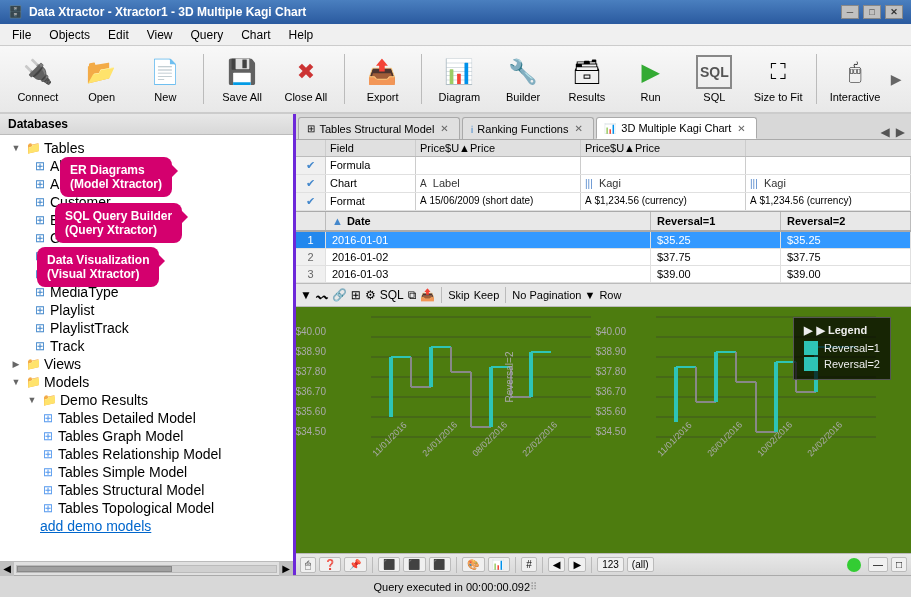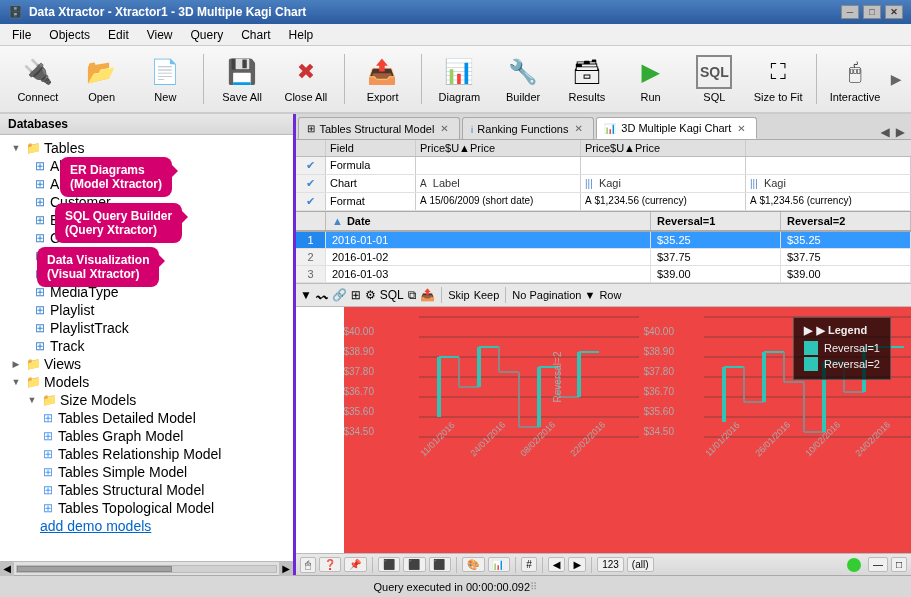--- a/index.html
+++ b/index.html
@@ -204,25 +204,24 @@
     .content-area {
       flex: 1;
       background: white;
       overflow: hidden;
       display: flex;
       flex-direction: column;
     }
 
     
     .chart-area {
-      background: #ef4444;
+      background: #4d7c0f;
       flex: 1;
       position: relative;
       overflow: hidden;
-      margin-left: 48px;
     }
 
     
     .bottom-toolbar {
       height: 22px;
       background: linear-gradient(to bottom, #e8e8e8, #d8d8d8);
       border-top: 1px solid #bbb;
       display: flex;
       align-items: center;
       padding: 0 4px;
@@ -500,21 +499,21 @@
       <div class="tree-item">
         <span class="tree-indent" style="width:8px;"></span>
         <span class="tree-icon expand-icon">▼</span>
         <span class="tree-icon folder-icon">📁</span>
         <span class="tree-label">Models</span>
       </div>
       <div class="tree-item">
         <span class="tree-indent" style="width:24px;"></span>
         <span class="tree-icon expand-icon">▼</span>
         <span class="tree-icon folder-icon">📁</span>
-        <span class="tree-label">Size Models</span>
+        <span class="tree-label">Demo Results</span>
       </div>
       <div class="tree-item">
         <span class="tree-indent" style="width:40px;"></span>
         <span class="tree-icon" style="color:#5599ee;">⊞</span>
         <span class="tree-label">Tables Detailed Model</span>
       </div>
       <div class="tree-item">
         <span class="tree-indent" style="width:40px;"></span>
         <span class="tree-icon" style="color:#5599ee;">⊞</span>
         <span class="tree-label">Tables Graph Model</span>

